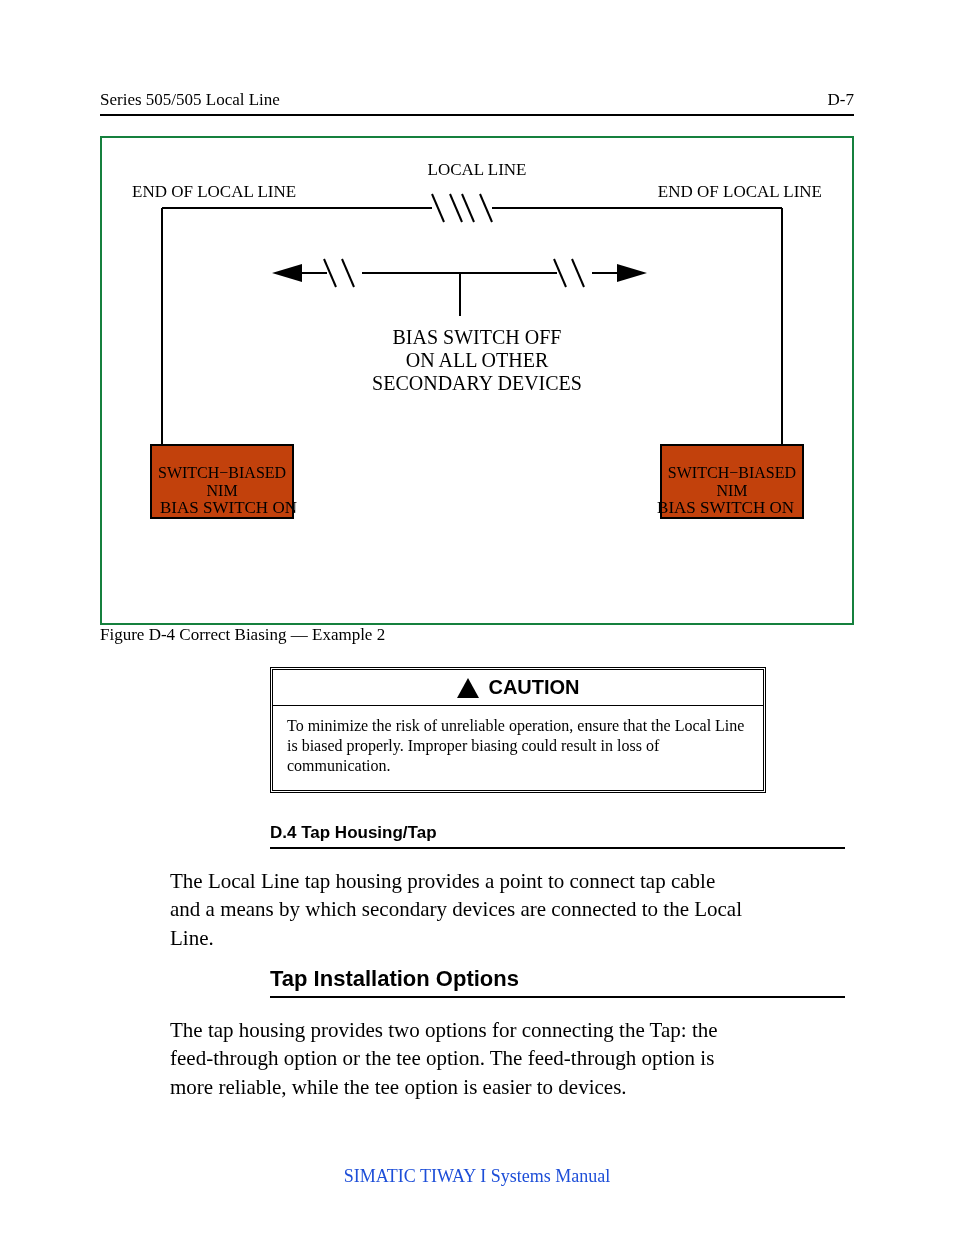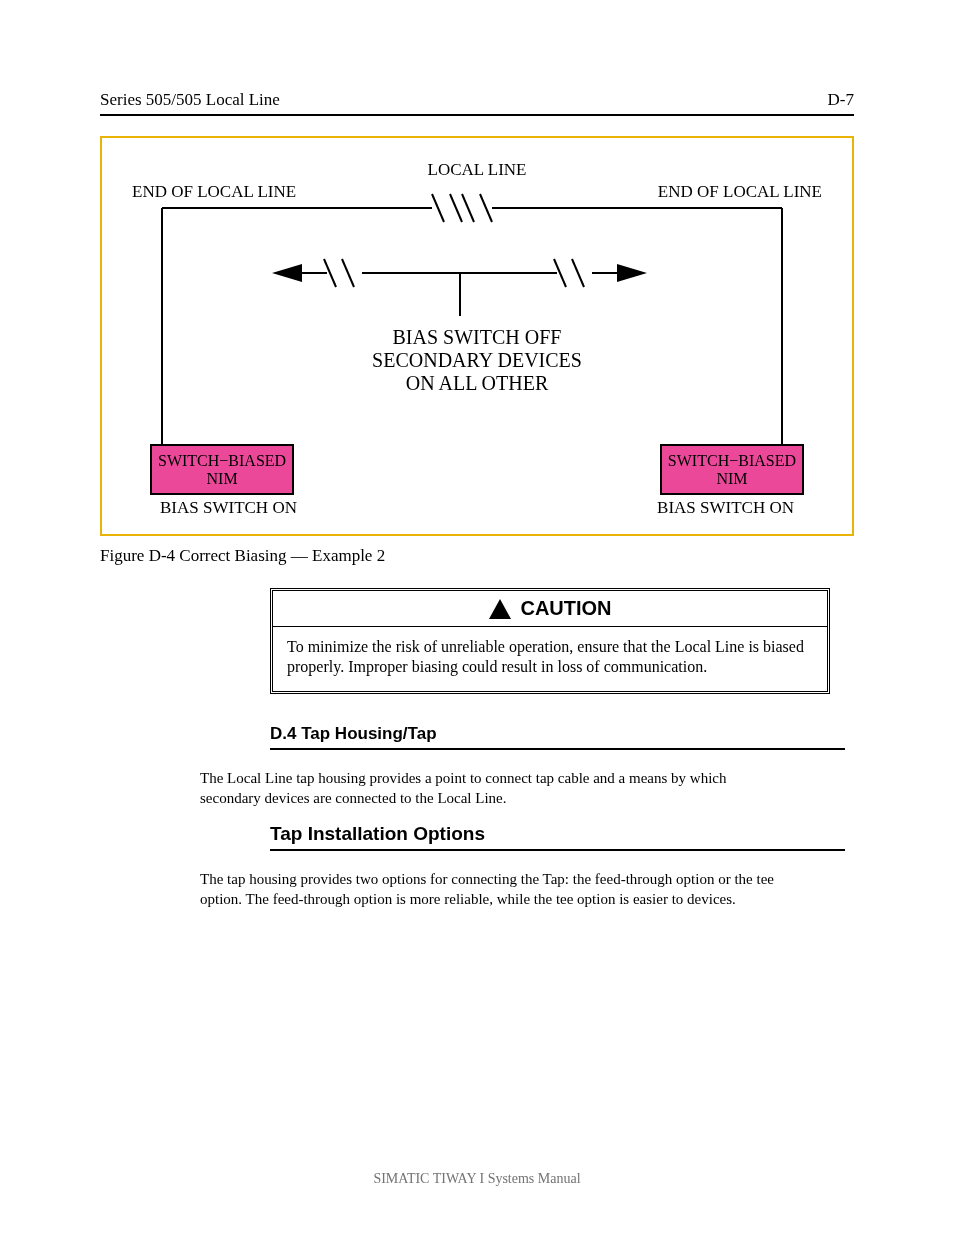--- a/index.html
+++ b/index.html
@@ -20,47 +20,46 @@
     display: flex;
     justify-content: space-between;
     font-size: 17px;
     margin-bottom: 4px;
   }
   .header-line {
     border-top: 2px solid #000;
     margin-bottom: 20px;
   }
   .figure-box {
-    border: 2px solid #eab308;
-    height: 400px;
+    border: 2px solid #15803d;
+    height: 489px;
     position: relative;
-    margin-bottom: 10px;
   }
   .fig-label {
     position: absolute;
     font-family: "Times New Roman", Times, serif;
   }
   .fig-center { text-align: center; width: 100%; }
   .nim-box {
     position: absolute;
     border: 2px solid #000;
     text-align: center;
-    padding: 6px 6px;
+    padding: 18px 6px;
     font-size: 16px;
     line-height: 1.1;
-    background: #ec4899;
+    background: #c2410c;
   }
   .figure-caption {
     text-align: left;
     font-size: 17px;
     margin-bottom: 22px;
   }
   .caution-box {
     margin: 0 auto 30px 170px;
-    width: 560px;
+    width: 496px;
     border: 3px double #000;
   }
   .caution-head {
     border-bottom: 1px solid #000;
     display: flex;
     align-items: center;
     justify-content: center;
     gap: 8px;
     padding: 6px 0;
     font-family: Arial, Helvetica, sans-serif;
@@ -78,33 +77,33 @@
     font-size: 17px;
     margin: 0 0 2px 170px;
     padding-bottom: 2px;
   }
   .section-rule {
     border-top: 2px solid #000;
     margin: 0 0 18px 170px;
     width: 575px;
   }
   .para {
-    font-size: 15px;
+    font-size: 21px;
     line-height: 1.35;
-    margin: 0 0 14px 100px;
+    margin: 0 0 14px 70px;
     width: 575px;
   }
   .footer {
     position: absolute;
     bottom: 48px;
     left: 0;
     width: 100%;
     text-align: center;
-    font-size: 14px;
-    color: #737373;
+    font-size: 18px;
+    color: #1d4ed8;
   }
   svg { display: block; }
 </style>
 </head>
 <body>
 
 <div class="page">
 
   <div class="header">
     <span>Series 505/505 Local Line</span>
@@ -143,22 +142,22 @@
       <path d="M240 121 L252 149" stroke="#000" stroke-width="2" fill="none"></path>
 
       <path d="M452 121 L464 149" stroke="#000" stroke-width="2" fill="none"></path>
       <path d="M470 121 L482 149" stroke="#000" stroke-width="2" fill="none"></path>
 
       <line x1="358" y1="135" x2="358" y2="178" stroke="#000" stroke-width="2"></line>
     </svg>
 
     <div class="fig-label" style="top:188px; left:0; width:100%; text-align:center; font-size:20px; line-height:1.15;">
       <div>BIAS SWITCH OFF</div>
+      <div>ON ALL OTHER</div>
       <div>SECONDARY DEVICES</div>
-      <div>ON ALL OTHER</div>
     </div>
 
     <div class="nim-box" style="left:48px; top:306px;">
       <div>SWITCH−BIASED</div>
       <div>NIM</div>
     </div>
 
     <div class="nim-box" style="right:48px; top:306px;">
       <div>SWITCH−BIASED</div>
       <div>NIM</div>
@@ -179,19 +178,19 @@
       </span>
       <span>CAUTION</span>
     </div>
     <div class="caution-body">To minimize the risk of unreliable operation, ensure that the Local Line is biased properly. Improper biasing could result in loss of communication.</div>
   </div>
 
   <div class="section-title">D.4  Tap Housing/Tap</div>
   <div class="section-rule"></div>
   <div class="para">The Local Line tap housing provides a point to connect tap cable and a means by which secondary devices are connected to the Local Line.</div>
 
-  <div class="section-title" style="font-size:19px;">Tap Installation Options</div>
+  <div class="section-title" style="font-size:22px;">Tap Installation Options</div>
   <div class="section-rule"></div>
   <div class="para">The tap housing provides two options for connecting the Tap: the feed-through option or the tee option. The feed-through option is more reliable, while the tee option is easier to devices.</div>
 
 </div>
 
 <div class="footer">SIMATIC TIWAY I  Systems Manual</div>
 
 </body></html>

